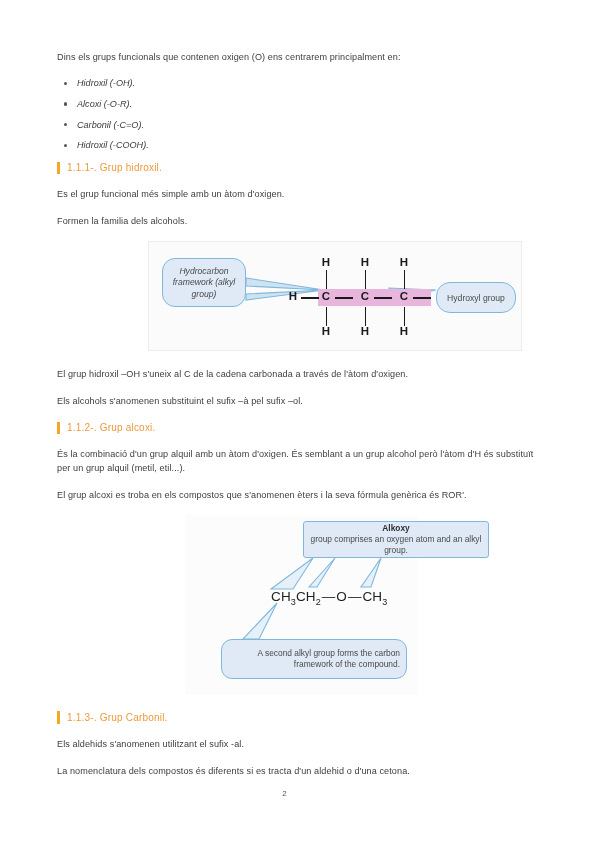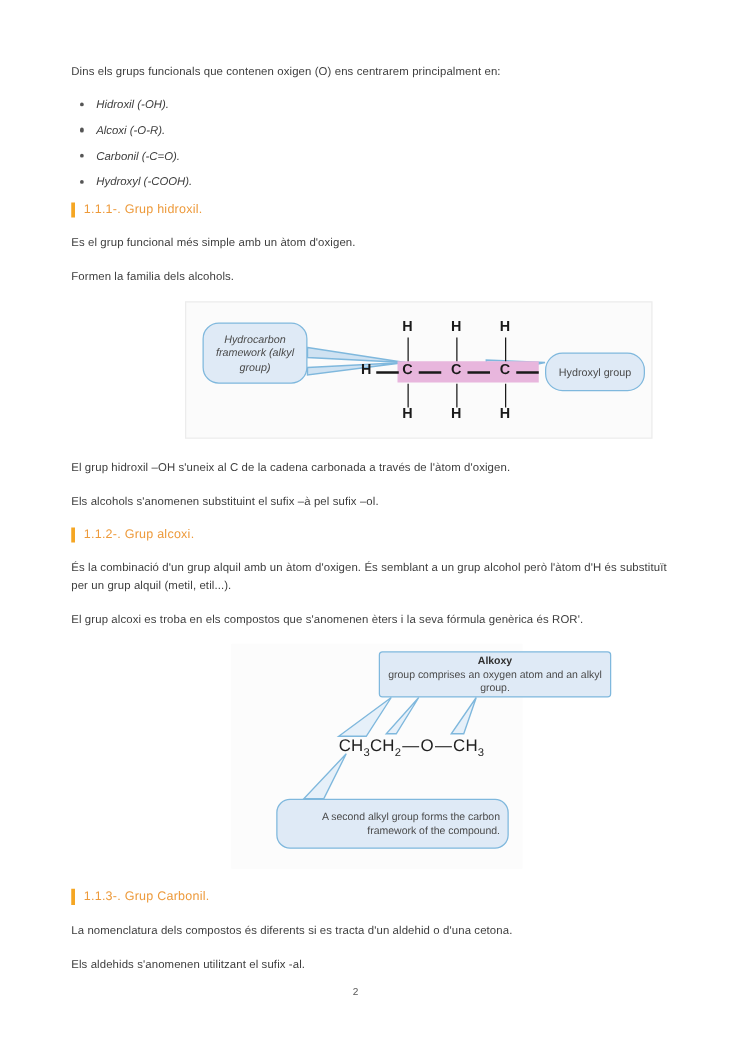--- a/index.html
+++ b/index.html
@@ -217,21 +217,21 @@
 
 <div class="page">
   <div class="content">
 
     <p class="para">Dins els grups funcionals que contenen oxigen (O) ens centrarem principalment en:</p>
 
     <ul class="bullets">
       <li>Hidroxil (-OH).</li>
       <li>Alcoxi (-O-R).</li>
       <li>Carbonil (-C=O).</li>
-      <li>Hydroxyl (-COOH).</li>
+      <li>Hidroxil (-COOH).</li>
     </ul>
 
     <div class="heading">
       <span class="bar"></span>
       <span class="htext">1.1.1-. Grup hidroxil.</span>
     </div>
 
     <p class="para">Es el grup funcional més simple amb un àtom d'oxigen.</p>
     <p class="para">Formen la familia dels alcohols.</p>
 
@@ -317,19 +317,19 @@
       <div class="bubble b-second">
         <span>A second alkyl group forms the carbon framework of the compound.</span>
       </div>
     </div>
 
     <div class="heading">
       <span class="bar"></span>
       <span class="htext">1.1.3-. Grup Carbonil.</span>
     </div>
 
+    <p class="para">Els aldehids s'anomenen utilitzant el sufix -al.</p>
     <p class="para">La nomenclatura dels compostos és diferents si es tracta d'un aldehid o d'una cetona.</p>
-    <p class="para">Els aldehids s'anomenen utilitzant el sufix -al.</p>
 
   </div>
 
   <div class="pagenum">2</div>
 </div>
 
 </body></html>

